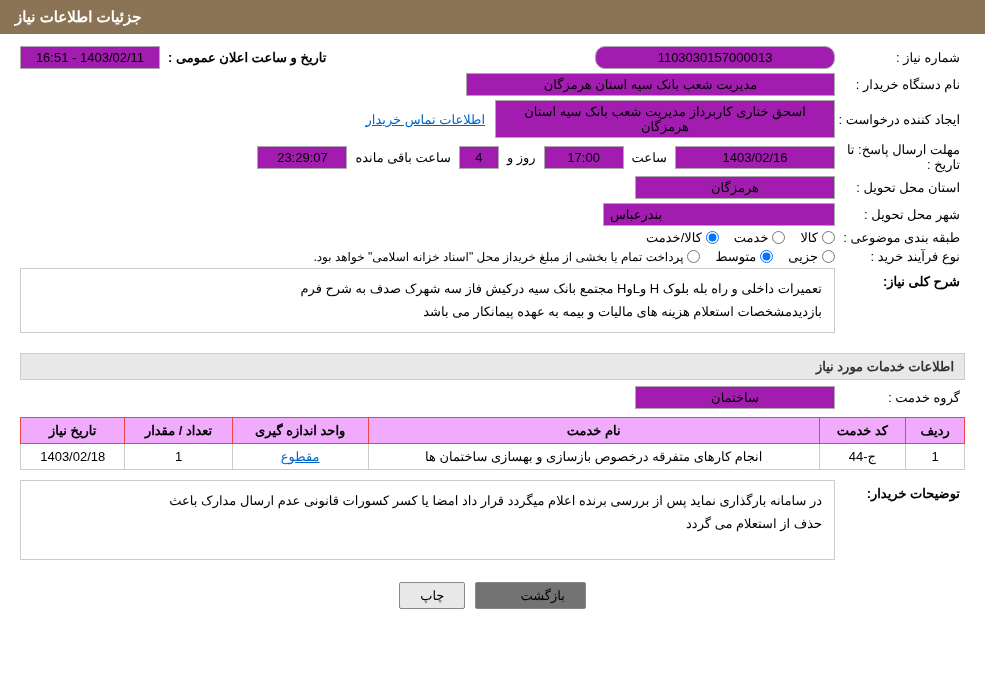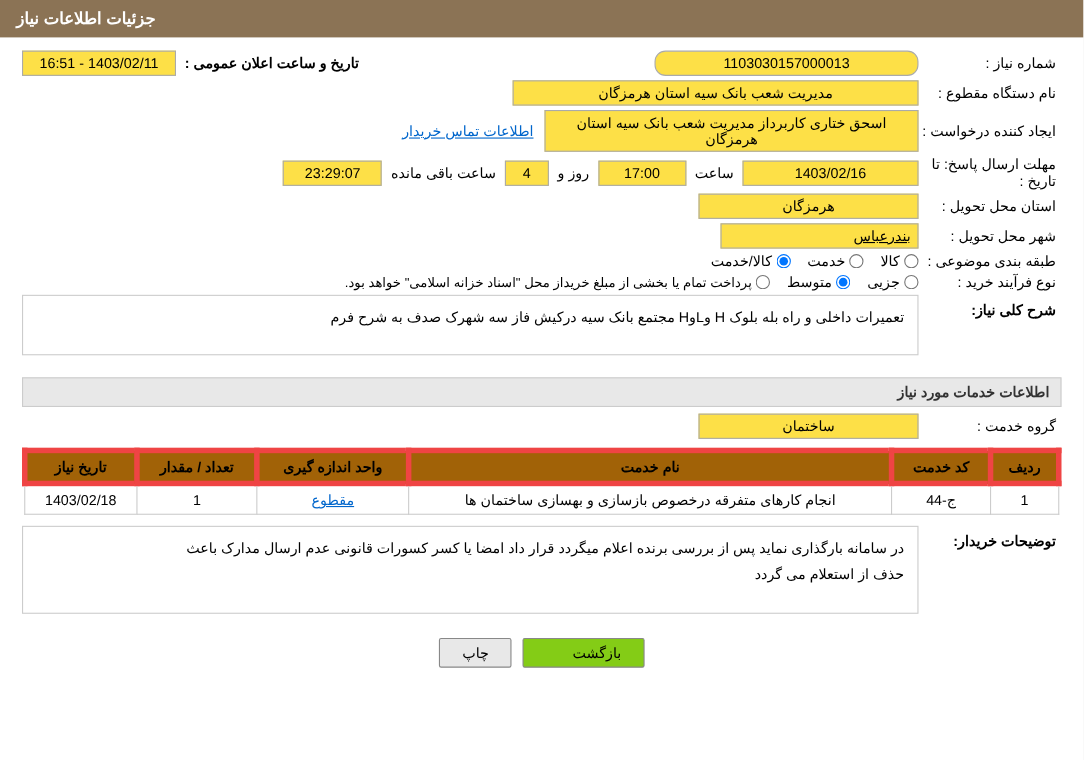--- a/index.html
+++ b/index.html
@@ -21,21 +21,21 @@
       text-align: left;
       padding: 8px 15px;
       font-size: 15px;
       font-weight: bold;
     }
     .content-area {
       padding: 12px 20px;
     }
     .input-box {
       border: 1px solid #aaa;
-      background: #fde047;
+      background: #a21caf;
       padding: 3px 6px;
       min-height: 22px;
       display: inline-block;
     }
     .input-wide {
       width: 340px;
     }
     .input-medium {
       width: 240px;
     }
@@ -78,22 +78,22 @@
       text-align: right;
       line-height: 1.8;
       margin-bottom: 10px;
     }
     .service-table {
       width: 100%;
       border-collapse: collapse;
       margin-bottom: 10px;
     }
     .service-table th {
-      background: #a16207;
-      border: 5px solid #ef4444;
+      background: #f0abfc;
+      border: 1px solid #ef4444;
       padding: 5px 8px;
       text-align: center;
       font-weight: bold;
     }
     .service-table td {
       border: 1px solid #ccc;
       padding: 5px 8px;
       text-align: center;
     }
     .buyer-notes {
@@ -116,21 +116,21 @@
       font-size: 13px;
       font-family: Tahoma, Arial, sans-serif;
       cursor: pointer;
       border: 1px solid #888;
       border-radius: 2px;
     }
     .btn-print {
       background: #e8e8e8;
     }
     .btn-back {
-      background: #84cc16;
+      background: #737373;
       padding-left: 44px;
     }
     .main-row {
       display: flex;
       align-items: center;
       margin-bottom: 4px;
     }
     .field-label {
       font-weight: normal;
       text-align: right;
@@ -152,21 +152,21 @@
 
     <div class="main-row">
       <span class="field-label">شماره نیاز :</span>
       <span class="input-box input-medium" style="text-align:center;border-radius:10px;">1103030157000013</span>
       <span style="flex:1;"></span>
       <span style="margin-left:8px;font-weight:bold;">تاریخ و ساعت اعلان عمومی :</span>
       <span class="input-box input-small" style="text-align:center;">1403/02/11 - 16:51</span>
     </div>
 
     <div class="main-row">
-      <span class="field-label">نام دستگاه مقطوع :</span>
+      <span class="field-label">نام دستگاه خریدار :</span>
       <span class="input-box input-wide" style="text-align:center; width:369px;">مدیریت شعب بانک سیه استان هرمزگان</span>
     </div>
 
     <div class="main-row">
       <span class="field-label">ایجاد کننده درخواست :</span>
       <span class="input-box" style="width:340px; text-align:center;">اسحق ختاری کاربرداز مدیریت شعب بانک سیه استان هرمزگان</span>
       <span style="margin-right:10px;"></span>
       <span class="link-blue">اطلاعات تماس خریدار</span>
     </div>
 
@@ -181,21 +181,21 @@
       <span class="input-box" style="width:90px; text-align:center;">23:29:07</span>
     </div>
 
     <div class="main-row">
       <span class="field-label">استان محل تحویل :</span>
       <span class="input-box" style="width:200px; text-align:center;">هرمزگان</span>
     </div>
 
     <div class="main-row">
       <span class="field-label">شهر محل تحویل :</span>
-      <span class="input-box" style="width:180px; text-align:right;text-decoration:underline;">بندرعباس</span>
+      <span class="input-box" style="width:232px; text-align:left;">بندرعباس</span>
     </div>
 
     <div class="main-row">
       <span class="field-label">طبقه بندی موضوعی :</span>
       <div class="radio-group">
         <div class="radio-item">
           <input type="radio" name="category" style="">
           <span>کالا</span>
         </div>
         <div class="radio-item">
@@ -224,20 +224,21 @@
           <input type="radio" name="process" style="">
           <span>پرداخت تمام یا بخشی از مبلغ خریداز محل "اسناد خزانه اسلامی" خواهد بود.</span>
         </div>
       </div>
     </div>
 
     <div style="display:flex; margin-bottom:6px;">
       <span style="font-weight:bold; white-space:nowrap; width:130px; text-align:right; padding-right:5px; padding-top:6px;">شرح کلی نیاز:</span>
       <div class="description-box" style="flex:1;">
         <div>تعمیرات داخلی و راه بله بلوک H وLوH مجتمع بانک سیه درکیش فاز سه شهرک صدف به شرح فرم</div>
+        <div>بازدیدمشخصات استعلام هزینه های مالیات و بیمه به عهده پیمانکار می باشد</div>
       </div>
     </div>
 
     <div class="section-title">اطلاعات خدمات مورد نیاز</div>
 
     <div class="main-row" style="margin-bottom:8px;">
       <span class="field-label">گروه خدمت :</span>
       <span class="input-box" style="width:200px; text-align:center;">ساختمان</span>
     </div>
 

